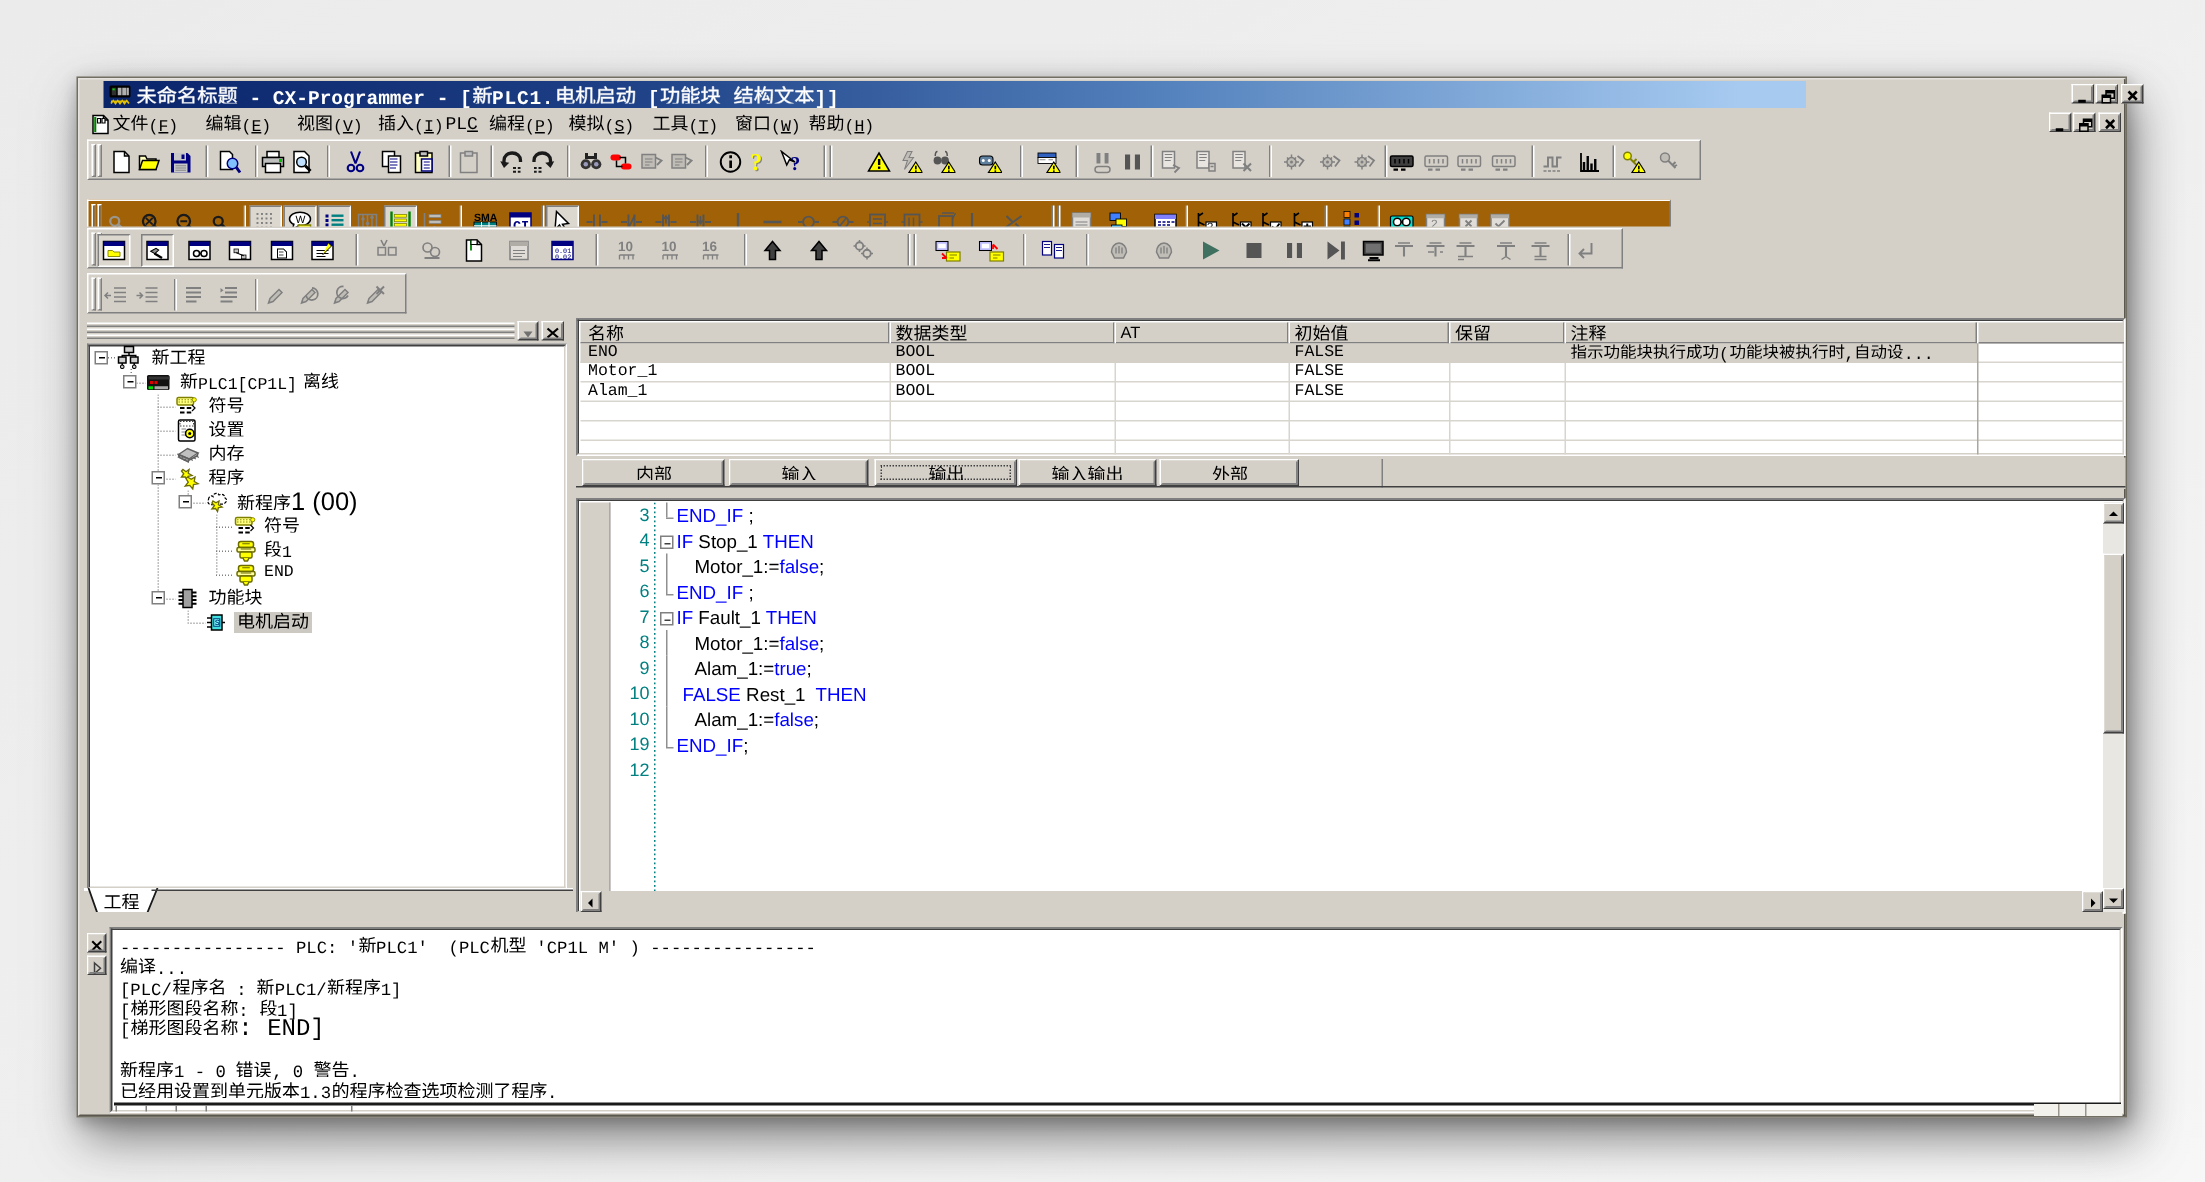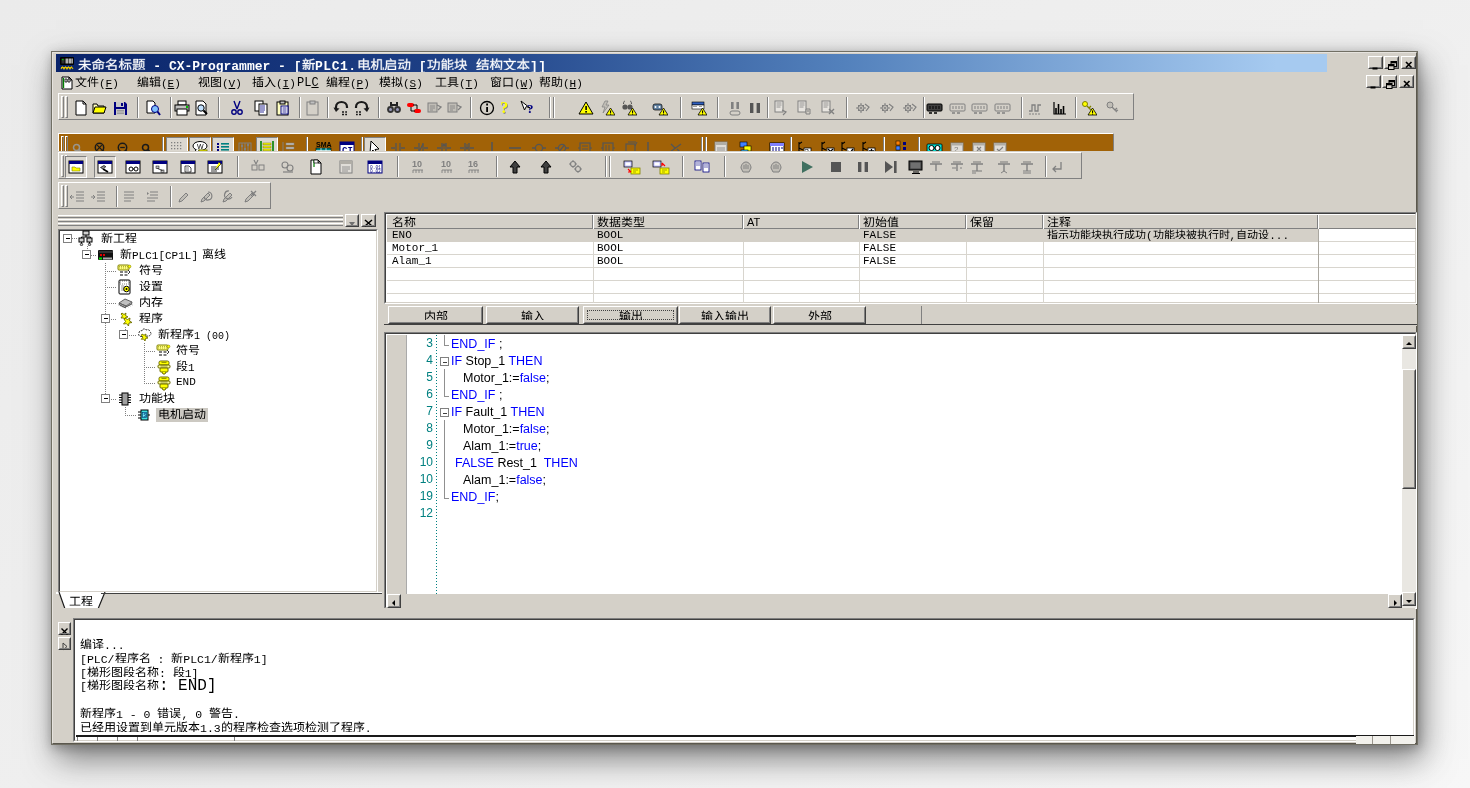--- a/index.html
+++ b/index.html
@@ -12,21 +12,21 @@
 .btn{border:1px solid;border-color:#fff #404040 #404040 #fff;background:#d4d0c8}
 .btn>.b2{position:absolute;left:0;top:0;right:0;bottom:0;border:1px solid;border-color:#d4d0c8 #808080 #808080 #d4d0c8}
 .press{border:1px solid;border-color:#808080 #fff #fff #808080;background:#d4d0c8;background-image:linear-gradient(45deg,#fff 25%,transparent 25%,transparent 75%,#fff 75%),linear-gradient(45deg,#fff 25%,transparent 25%,transparent 75%,#fff 75%);background-size:2px 2px;background-position:0 0,1px 1px}
 .cj{display:inline-block;vertical-align:baseline}
 .grip{border-top:1px solid #fff;border-bottom:1px solid #808080}
 svg{display:inline-block}
 .ico{width:20px;height:20px;display:flex;align-items:center;justify-content:center;position:absolute}
 </style></head><body>
 <div class="win" style="left:51px;top:51px;width:1367px;height:694px;">
     <div class="winin"></div>
-    <div class="" style="left:4px;top:2px;width:1271px;height:18px;background:linear-gradient(90deg,#0a246a 0%,#1d3f85 30%,#5381bc 62%,#a6caf0 96%);display:flex;align-items:center">
+    <div class="" style="left:17px;top:2px;width:1135px;height:18px;background:linear-gradient(90deg,#0a246a 0%,#1d3f85 30%,#5381bc 62%,#a6caf0 96%);display:flex;align-items:center">
       <div style="left:3px;top:1px;width:16px;height:16px"><svg width="16" height="16" viewBox="0 0 16 16">
           <rect x="1" y="2" width="14" height="8" rx="1" fill="#000"></rect>
           <rect x="2.5" y="3.5" width="3" height="5" fill="#303030"></rect>
           <rect x="3" y="4" width="1.5" height="1.2" fill="#00d000"></rect>
           <rect x="6.5" y="3.5" width="2.5" height="5" fill="#b0b0b0"></rect>
           <rect x="9.5" y="3.5" width="2.5" height="5" fill="#b0b0b0"></rect>
           <rect x="12.3" y="3.5" width="1.6" height="5" fill="#b0b0b0"></rect>
           <path d="M2 12.5h11M2 14l1.5-2 1.5 2 1.5-2 1.5 2 1.5-2 1.5 2 1.5-2 1.5 2" stroke="#e0c000" fill="none" stroke-width="1.1"></path>
         </svg></div>
       <div style="left:22px;top:2px"><span style="display:inline-flex;align-items:baseline;color:#fff;font-family:'Liberation Mono',monospace;font-weight:bold;font-size:13px;letter-spacing:.5px">
@@ -1257,21 +1257,21 @@
           <g fill="#ffff00" stroke="#6b6b00" stroke-width="0.9">
             <path d="M6 7l2 1.2L10 7l-.4 2.4L12 11l-2.4.4L9 14l-1.3-2-2.4.3L7 10l-1.7-1.6z"></path>
           </g>
         </svg></div>
       <div style="left:97px;top:98px;height:14px;padding:0 2px;display:flex;align-items:baseline;white-space:nowrap;line-height:13px">
         <svg class="cj" width="36.0" height="10.56" viewBox="0 0 3000 880" fill="#000">
           <use href="#g65B0" x="0"></use>
           <use href="#g7A0B" x="1000"></use>
           <use href="#g5E8F" x="2000"></use>
         </svg>
-        <span style="font-family:Liberation Mono, monospace;font-size:10px">1 (00)</span>
+        <span style="font-family:Liberation Sans, sans-serif;font-size:17px">1 (00)</span>
       </div>
       <div style="left:85px;top:121px;width:12px;height:1px;background-image:linear-gradient(90deg,#808080 50%,transparent 50%);background-size:2px 1px"></div>
       <div style="left:97px;top:113px;width:17px;height:16px"><svg width="16" height="16" viewBox="0 0 16 16">
           <rect x="1" y="2" width="11" height="5" rx="1" fill="#ffff80" stroke="#808000"></rect>
           <path d="M2 3.5h9M2 5h9" stroke="#808000" stroke-width="0.6" stroke-dasharray="1 1"></path>
           <circle cx="12.5" cy="3.5" r="1.4" fill="#ffff00" stroke="#808000" stroke-width="0.6"></circle>
           <path d="M3 9h8M3 12h8" stroke="#000" stroke-width="1.2" stroke-dasharray="3 1.5"></path>
           <path d="M11 7l2 2-2 2" fill="none" stroke="#000" stroke-width="0.8"></path>
         </svg></div>
       <div style="left:115px;top:114px;height:14px;padding:0 2px;display:flex;align-items:baseline;white-space:nowrap;line-height:13px">
@@ -1572,20 +1572,33 @@
     </div>
     <div style="left:2px;top:556px;width:1361px;height:10px;background:#d4d0c8"></div>
     <div class="btn" style="left:6px;top:570px;width:13px;height:13px"><div class="b2"></div><svg width="11" height="11" viewBox="0 0 11 11">
         <path d="M2.5 2.5l6 6M8.5 2.5l-6 6" stroke="#000" stroke-width="1.4"></path>
       </svg></div>
     <div class="btn" style="left:6px;top:585px;width:13px;height:13px"><div class="b2"></div><svg width="11" height="11" viewBox="0 0 11 11">
         <path d="M4 2l4 3.5L4 9z" fill="none" stroke="#404040"></path>
       </svg></div>
     <div class="sunken2" style="left:21px;top:566px;width:1342px;height:124px">
       <div class="inb"></div>
+      <div style="left:6px;top:5px;display:flex;align-items:baseline;white-space:nowrap;line-height:13px">
+        <span style="font-family:'Liberation Mono',monospace;font-size:11.5px">----------------&nbsp;PLC:&nbsp;</span>
+        <span style="font-family:'Liberation Mono',monospace;font-size:11.5px">'</span>
+        <svg class="cj" width="12.0" height="10.56" viewBox="0 0 1000 880" fill="#000">
+          <use href="#g65B0" x="0"></use>
+        </svg>
+        <span style="font-family:'Liberation Mono',monospace;font-size:11.5px">PLC1'&nbsp;&nbsp;(PLC</span>
+        <svg class="cj" width="24.0" height="10.56" viewBox="0 0 2000 880" fill="#000">
+          <use href="#g673A" x="0"></use>
+          <use href="#g578B" x="1000"></use>
+        </svg>
+        <span style="font-family:'Liberation Mono',monospace;font-size:11.5px">&nbsp;'CP1L&nbsp;M'&nbsp;)&nbsp;----------------</span>
+      </div>
       <div style="left:6px;top:19px;display:flex;align-items:baseline;white-space:nowrap;line-height:13px">
         <svg class="cj" width="24.0" height="10.56" viewBox="0 0 2000 880" fill="#000">
           <use href="#g7F16" x="0"></use>
           <use href="#g8BD1" x="1000"></use>
         </svg>
         <span style="font-family:'Liberation Mono',monospace;font-size:11.5px">...</span>
       </div>
       <div style="left:6px;top:33px;display:flex;align-items:baseline;white-space:nowrap;line-height:13px">
         <span style="font-family:'Liberation Mono',monospace;font-size:11.5px">[PLC/</span>
         <svg class="cj" width="36.0" height="10.56" viewBox="0 0 3000 880" fill="#000">

